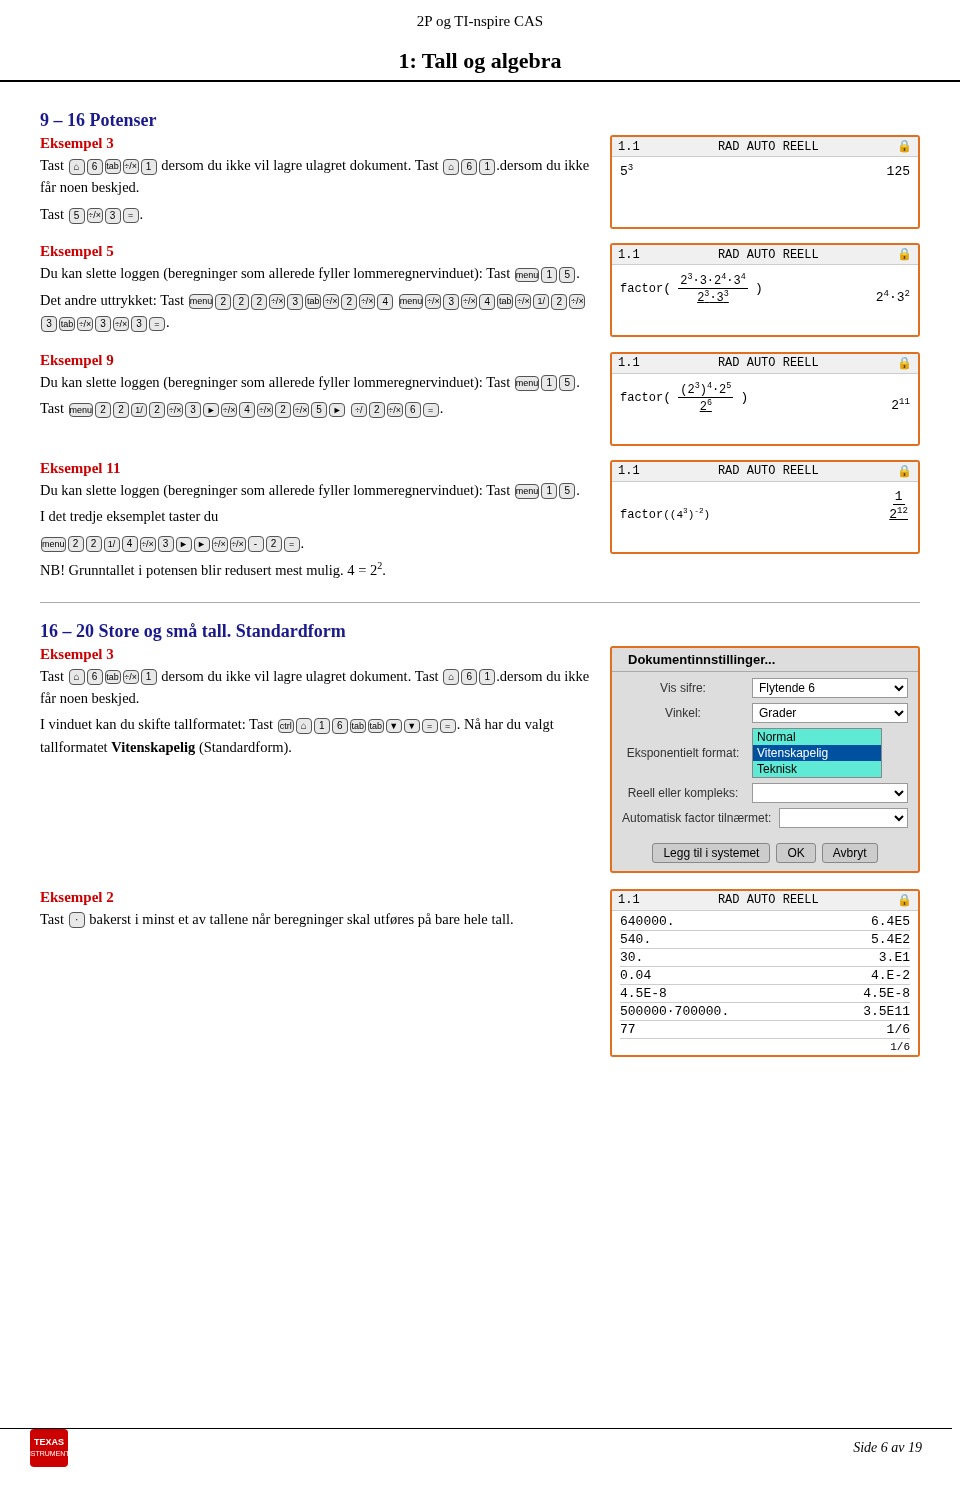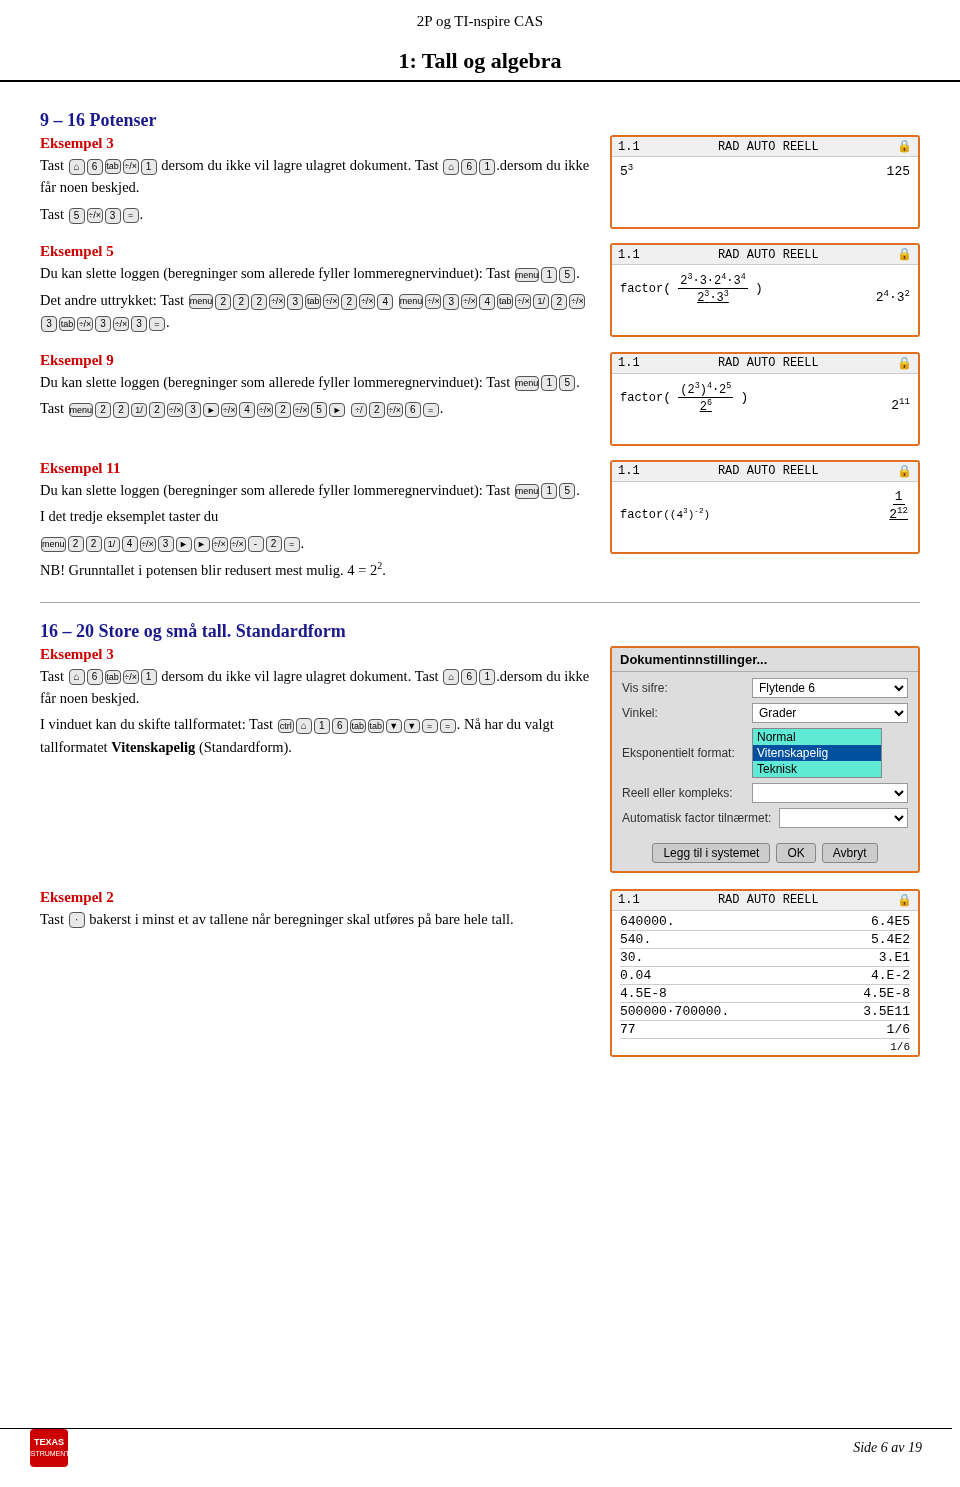--- a/index.html
+++ b/index.html
@@ -117,39 +117,39 @@
     .dialog-box {
       border: 2px solid #e07020;
       border-radius: 3px;
       background: #ddd;
       font-family: Arial, sans-serif;
       font-size: 13px;
       width: 310px;
     }
     .dialog-title {
       background: #ddd;
-      padding: 4px 8px;
+      padding: 4px 16px;
       font-weight: bold;
       font-size: 13px;
       border-bottom: 1px solid #aaa;
     }
     .dialog-body {
       background: #ddd;
       padding: 6px 10px;
     }
     .dialog-row {
       display: flex;
       align-items: center;
       margin-bottom: 5px;
     }
     .dialog-label {
       font-size: 12px;
       color: #333;
       min-width: 130px;
-      text-align: left;
+      text-align: center;
       padding-right: 8px;
     }
     .dialog-control {
       flex: 1;
     }
     .dialog-select {
       width: 100%;
       font-size: 12px;
       padding: 1px 2px;
       border: 1px solid #999;

